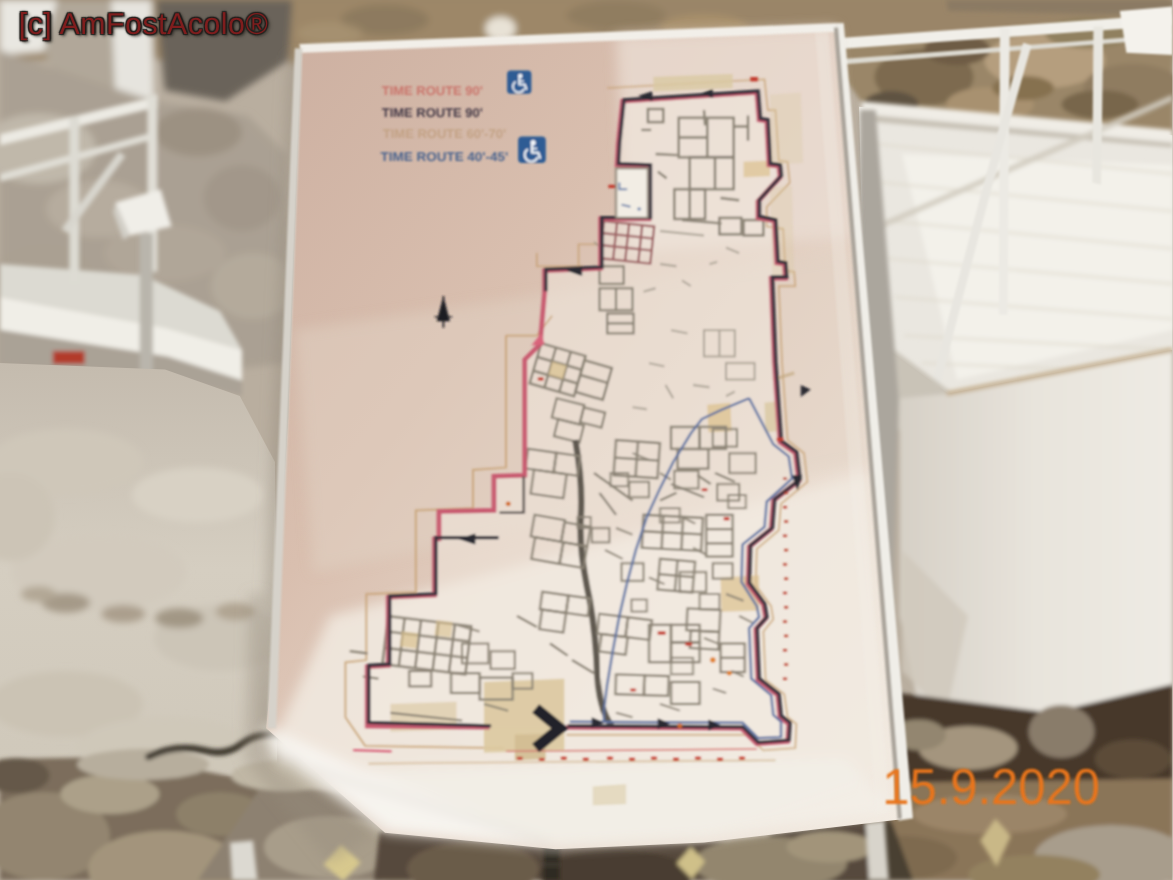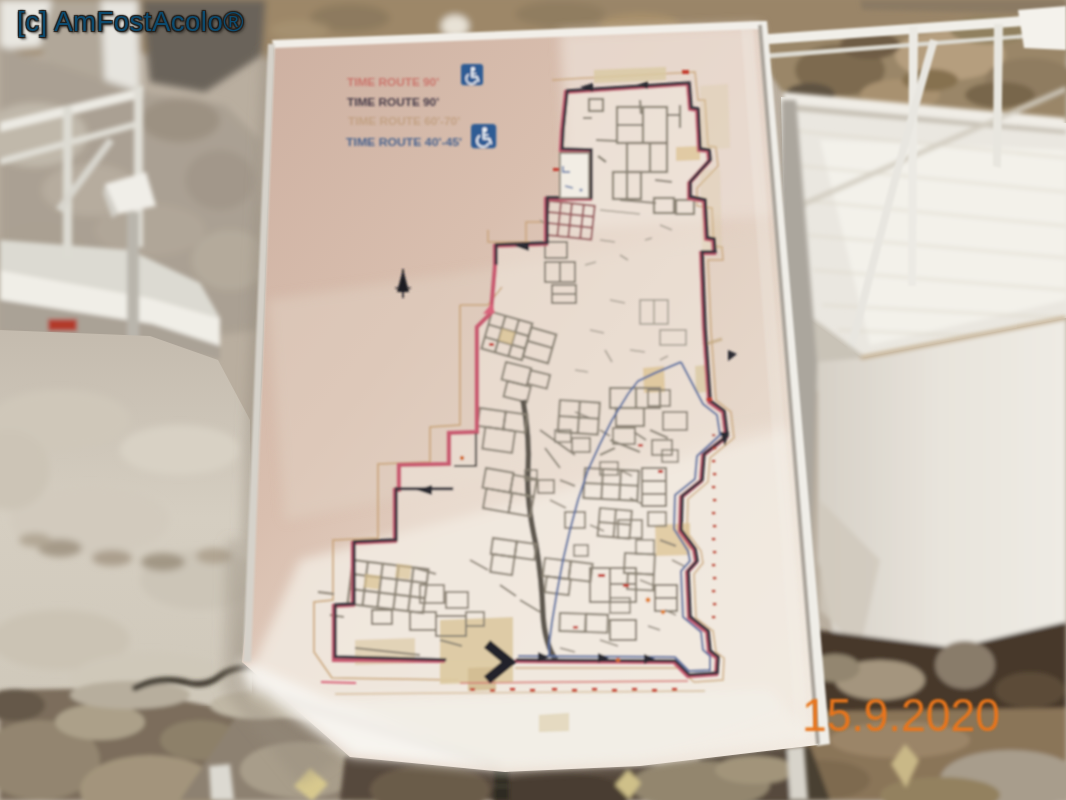--- a/index.html
+++ b/index.html
@@ -598,14 +598,14 @@
 <rect x="0" y="0" width="24" height="23" rx="3.5" fill="#2d5c94"></rect>
 <circle cx="13" cy="5.5" r="2.3" fill="#f2f4f8"></circle>
 <path d="M12,8 L12,14 L17.5,14 L19,18.5" stroke="#f2f4f8" stroke-width="2" fill="none" stroke-linecap="round" stroke-linejoin="round"></path>
 <path d="M12.5,10.5 L16.5,10.5" stroke="#f2f4f8" stroke-width="1.6"></path>
 <path d="M8.5,11 A5.8,5.8 0 1 0 17,17.8" stroke="#f2f4f8" stroke-width="1.8" fill="none"></path>
 </g>
 
 <text x="802" y="731" font-family="Liberation Sans, sans-serif" font-size="46" fill="#e8751a" textLength="198" lengthAdjust="spacingAndGlyphs" filter="url(#b1)">15.9.2020</text>
 </svg>
 
-<div style="position:absolute;left:17px;top:6px;font-size:27.5px;color:#0c4a6e;letter-spacing:0.5px;text-shadow:0 0 3px #1a1a1a,1px 1px 1px #26221e,-1px -1px 1px #26221e,1px -1px 1px #26221e,-1px 1px 1px #26221e,2px 2px 3px #33302a;">[c] AmFostAcolo®</div>
+<div style="position:absolute;left:17px;top:6px;font-size:27.5px;color:#7f1d1d;letter-spacing:0.5px;text-shadow:0 0 3px #1a1a1a,1px 1px 1px #26221e,-1px -1px 1px #26221e,1px -1px 1px #26221e,-1px 1px 1px #26221e,2px 2px 3px #33302a;">[c] AmFostAcolo®</div>
 </div>
 
 </body></html>

